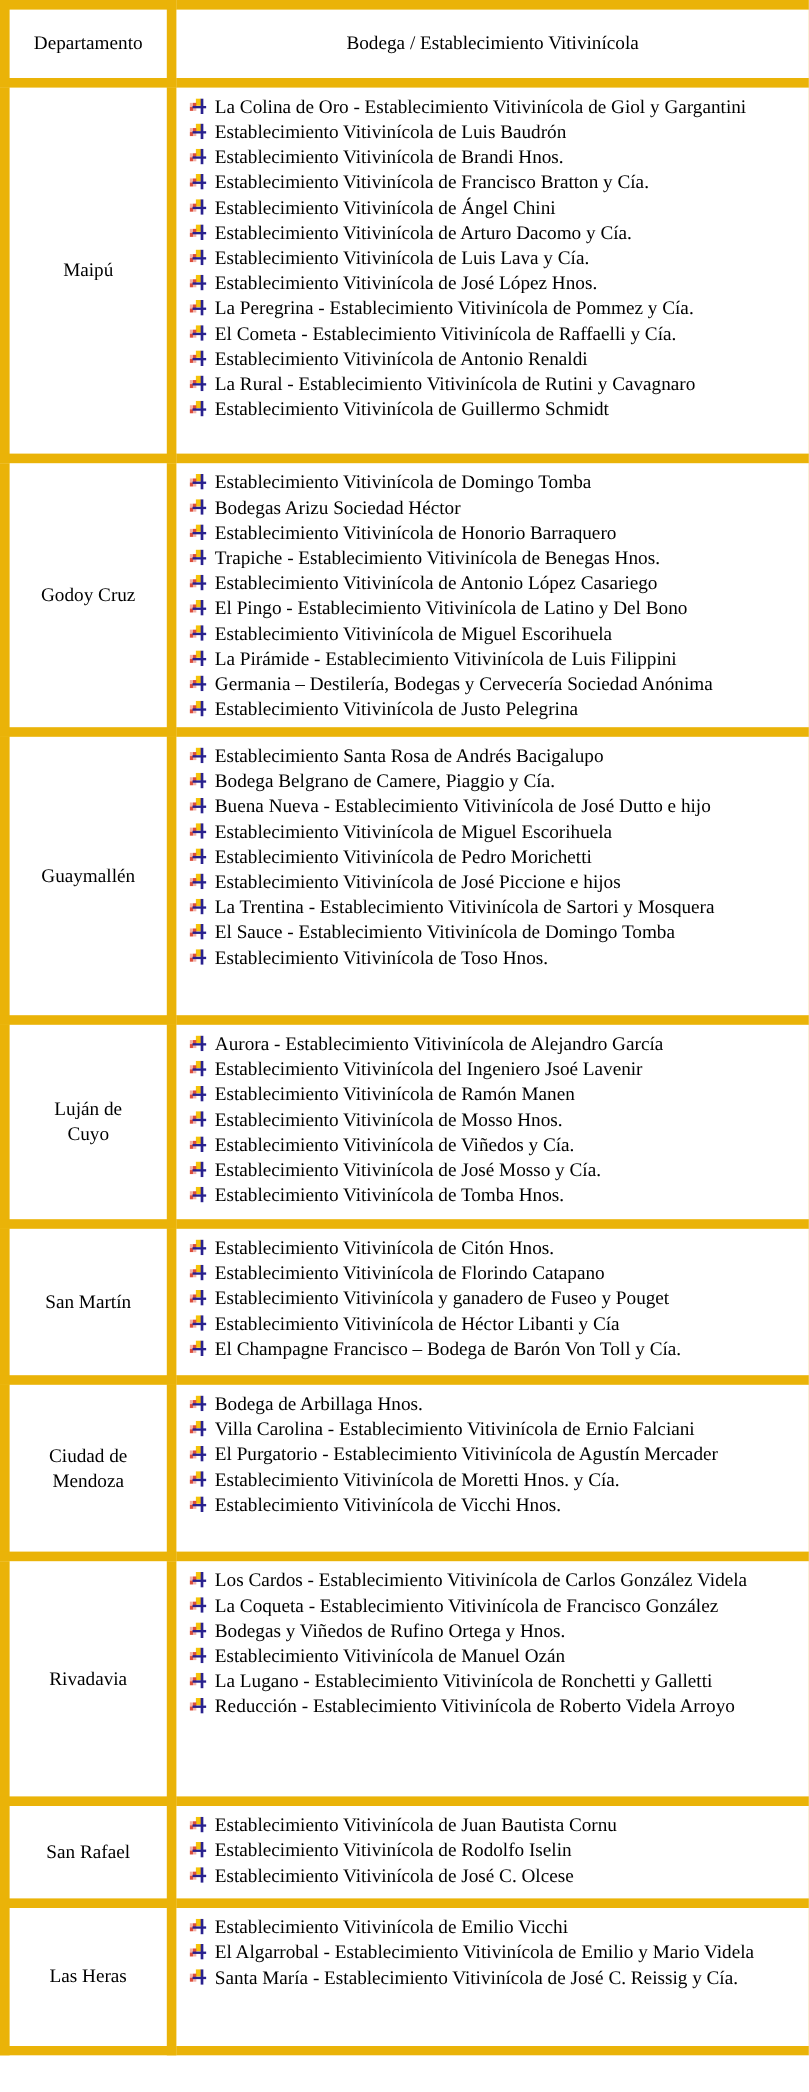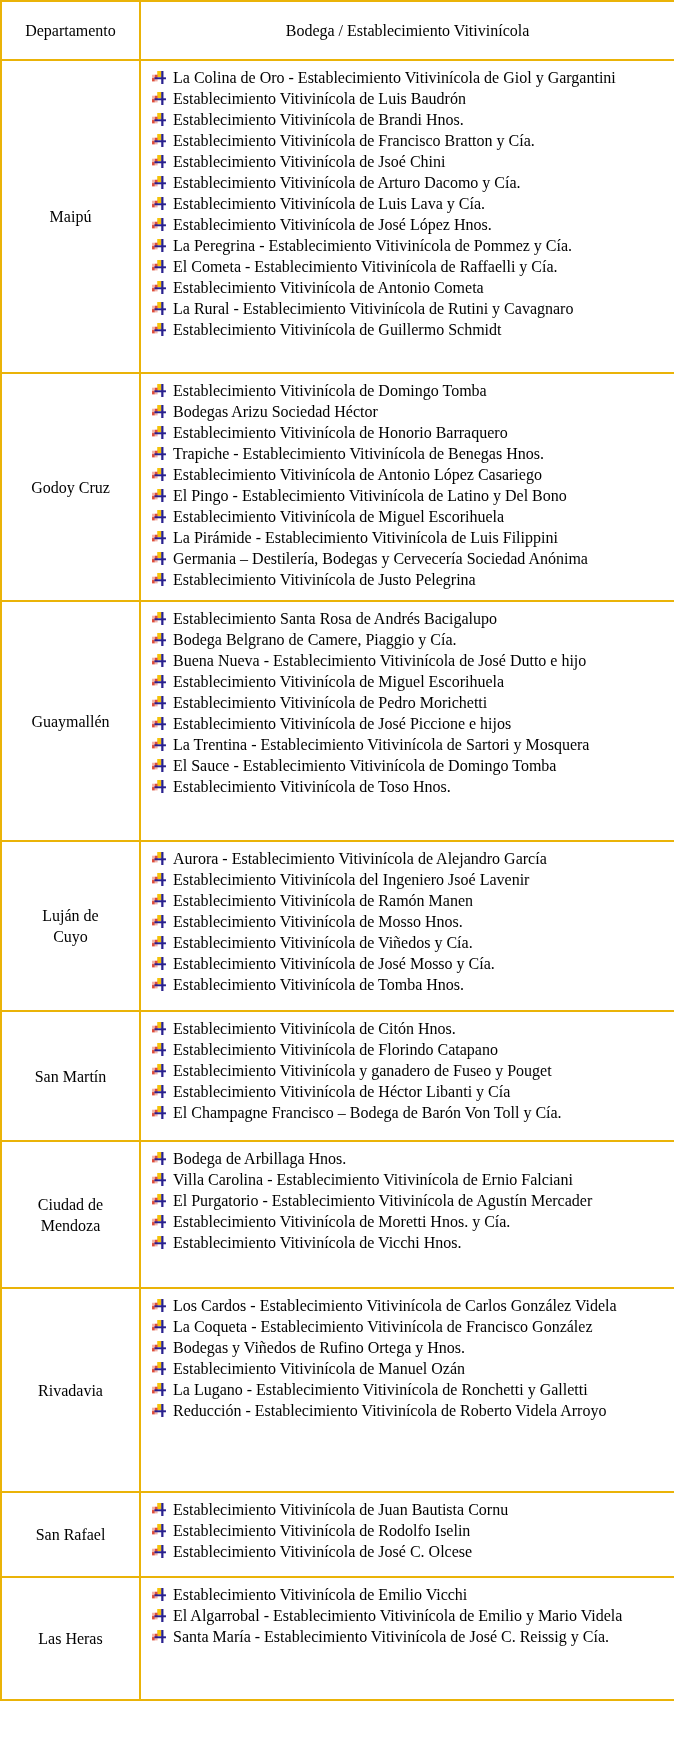--- a/index.html
+++ b/index.html
@@ -14,21 +14,21 @@
     -webkit-font-smoothing: antialiased;
   }
   table.wineries {
     border-collapse: collapse;
     table-layout: fixed;
     width: 674px;
     margin: 0;
   }
   table.wineries th,
   table.wineries td {
-    border: 2px solid #eab308;
+    border: 8px solid #eab308;
     font-size: 16px;
   }
   col.col-dept   { width: 139px; }
   col.col-bodega { width: 535px; }
 
   th.hdr-cell {
     font-weight: normal;
     text-align: center;
     vertical-align: middle;
     height: 53px;
@@ -138,21 +138,21 @@
     <span class="bullet">
       <svg width="14" height="13" viewBox="0 0 15 14" xmlns="http://www.w3.org/2000/svg" aria-hidden="true">
         <rect x="5.6" y="0" width="4.6" height="6.6" fill="var(--bullet-yellow)"></rect>
         <rect x="0" y="4" width="3" height="3.6" fill="var(--bullet-pink)"></rect>
         <rect x="3" y="4" width="3" height="3.6" fill="var(--bullet-red)"></rect>
         <rect x="0" y="7.6" width="3" height="3.6" fill="var(--bullet-red)"></rect>
         <rect x="3" y="7.6" width="3" height="3.6" fill="var(--bullet-pink)"></rect>
         <rect x="9.9" y="0" width="2.4" height="14" fill="var(--bullet-navy)"></rect>
         <rect x="2.6" y="6.8" width="12.4" height="2.1" fill="var(--bullet-navy)"></rect>
       </svg>
-    </span><span>Establecimiento Vitivinícola de Jsoé Chini</span>
+    </span><span>Establecimiento Vitivinícola de Ángel Chini</span>
   </div>
             <div class="bodega-item">
     <span class="bullet">
       <svg width="14" height="13" viewBox="0 0 15 14" xmlns="http://www.w3.org/2000/svg" aria-hidden="true">
         <rect x="5.6" y="0" width="4.6" height="6.6" fill="var(--bullet-yellow)"></rect>
         <rect x="0" y="4" width="3" height="3.6" fill="var(--bullet-pink)"></rect>
         <rect x="3" y="4" width="3" height="3.6" fill="var(--bullet-red)"></rect>
         <rect x="0" y="7.6" width="3" height="3.6" fill="var(--bullet-red)"></rect>
         <rect x="3" y="7.6" width="3" height="3.6" fill="var(--bullet-pink)"></rect>
         <rect x="9.9" y="0" width="2.4" height="14" fill="var(--bullet-navy)"></rect>
@@ -216,21 +216,21 @@
     <span class="bullet">
       <svg width="14" height="13" viewBox="0 0 15 14" xmlns="http://www.w3.org/2000/svg" aria-hidden="true">
         <rect x="5.6" y="0" width="4.6" height="6.6" fill="var(--bullet-yellow)"></rect>
         <rect x="0" y="4" width="3" height="3.6" fill="var(--bullet-pink)"></rect>
         <rect x="3" y="4" width="3" height="3.6" fill="var(--bullet-red)"></rect>
         <rect x="0" y="7.6" width="3" height="3.6" fill="var(--bullet-red)"></rect>
         <rect x="3" y="7.6" width="3" height="3.6" fill="var(--bullet-pink)"></rect>
         <rect x="9.9" y="0" width="2.4" height="14" fill="var(--bullet-navy)"></rect>
         <rect x="2.6" y="6.8" width="12.4" height="2.1" fill="var(--bullet-navy)"></rect>
       </svg>
-    </span><span>Establecimiento Vitivinícola de Antonio Cometa</span>
+    </span><span>Establecimiento Vitivinícola de Antonio Renaldi</span>
   </div>
             <div class="bodega-item">
     <span class="bullet">
       <svg width="14" height="13" viewBox="0 0 15 14" xmlns="http://www.w3.org/2000/svg" aria-hidden="true">
         <rect x="5.6" y="0" width="4.6" height="6.6" fill="var(--bullet-yellow)"></rect>
         <rect x="0" y="4" width="3" height="3.6" fill="var(--bullet-pink)"></rect>
         <rect x="3" y="4" width="3" height="3.6" fill="var(--bullet-red)"></rect>
         <rect x="0" y="7.6" width="3" height="3.6" fill="var(--bullet-red)"></rect>
         <rect x="3" y="7.6" width="3" height="3.6" fill="var(--bullet-pink)"></rect>
         <rect x="9.9" y="0" width="2.4" height="14" fill="var(--bullet-navy)"></rect>

